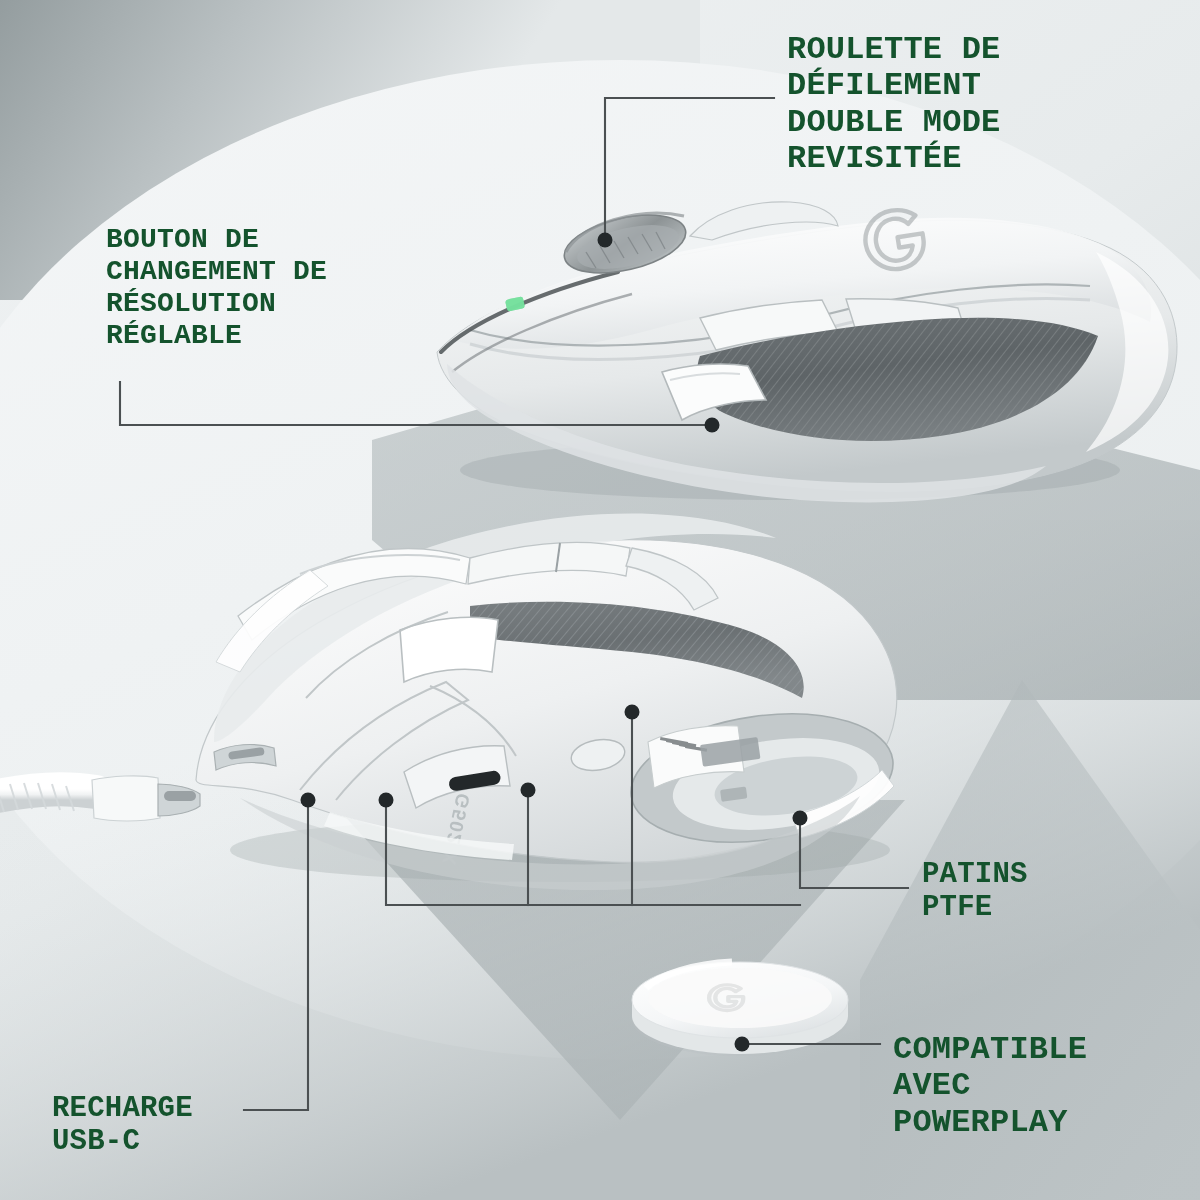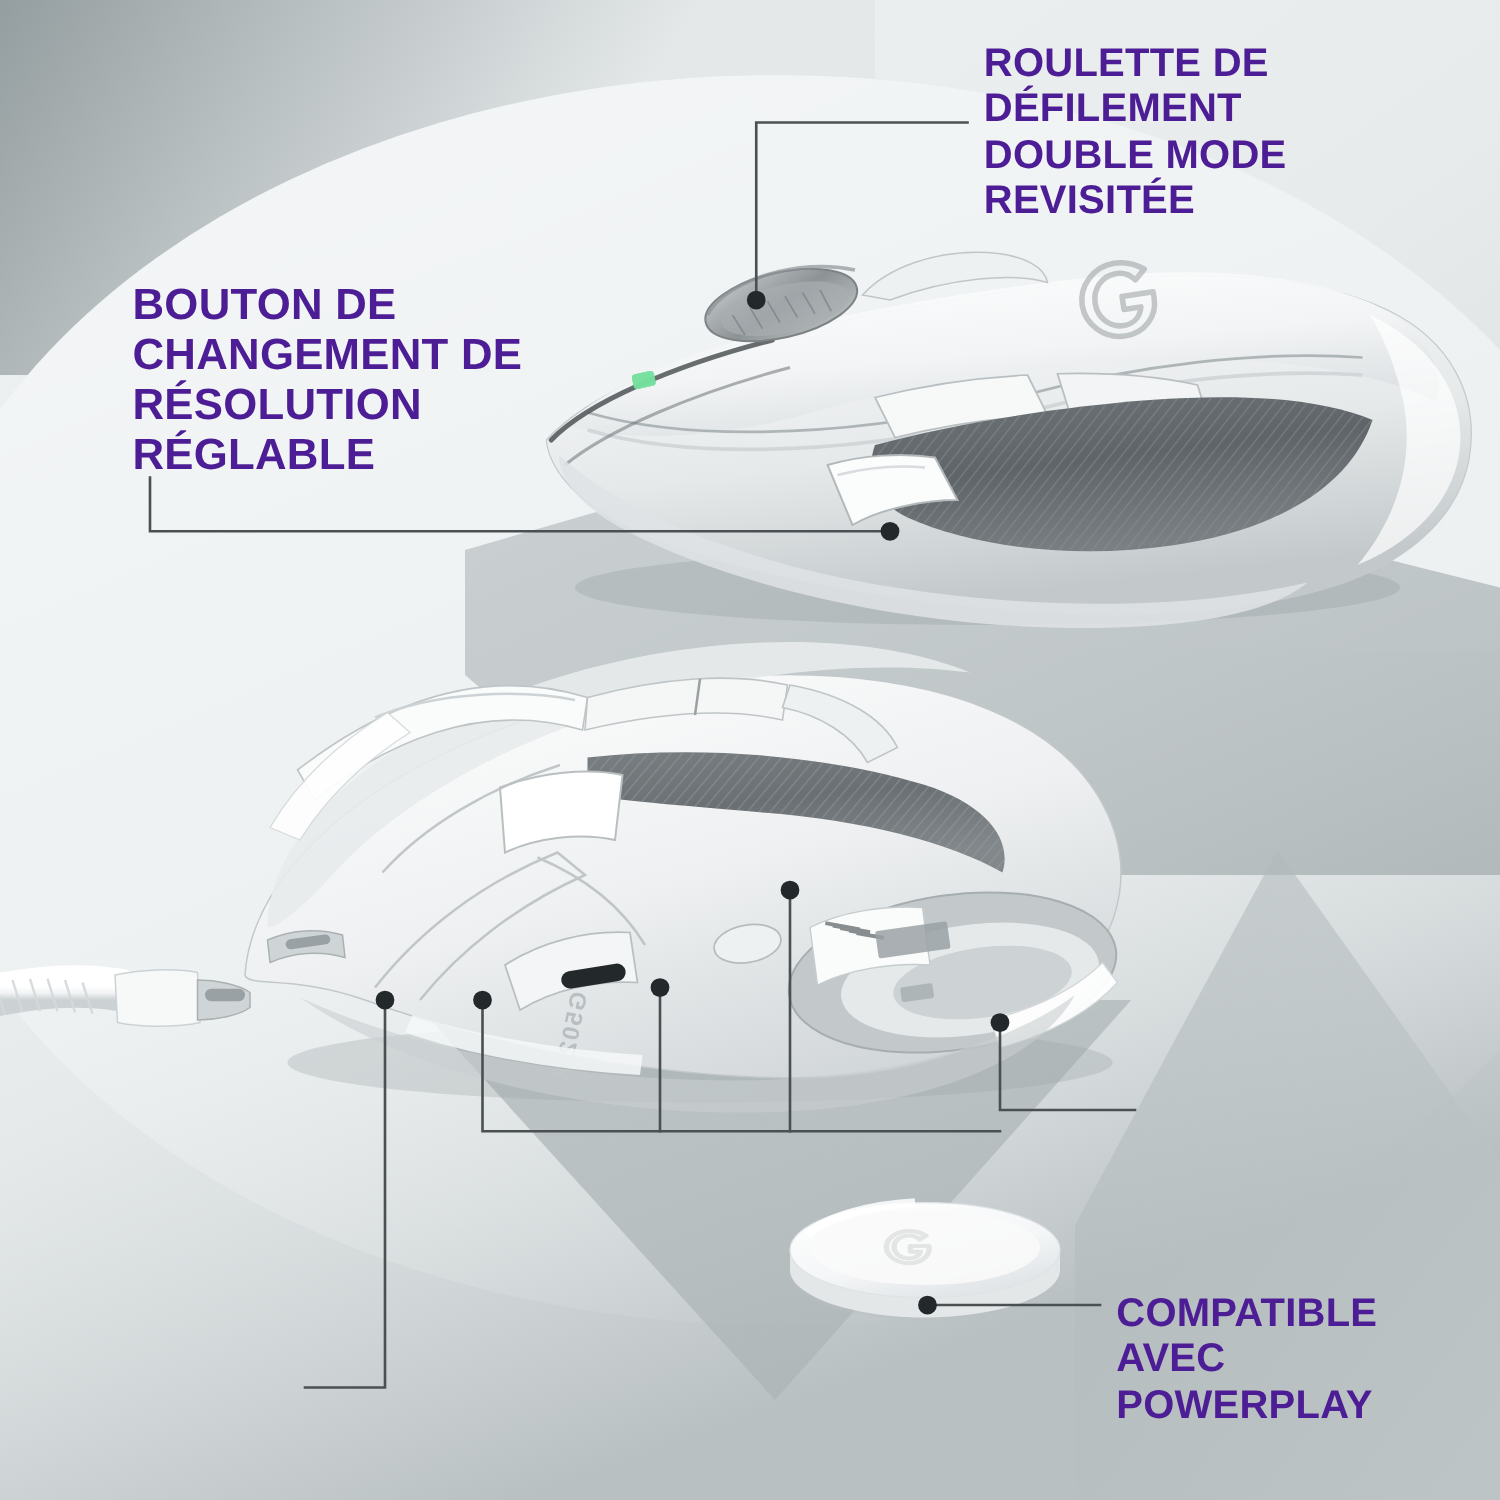--- a/index.html
+++ b/index.html
@@ -6,30 +6,30 @@
   html,body { width:1200px; height:1200px; overflow:hidden; }
   body {
     font-family:"Liberation Sans", sans-serif;
     background:#d7dcdd;
   }
   #stage { position:relative; width:1200px; height:1200px; overflow:hidden; }
   #stage svg.layer { position:absolute; left:0; top:0; width:1200px; height:1200px; }
 
   .label {
     position:absolute;
-    color:#4c1d95;
+    color:#14532d;
     font-weight:700;
     letter-spacing:0.2px;
     line-height:1.14;
     text-transform:uppercase;
     white-space:pre-line;
-    font-family:Liberation Sans, sans-serif;
+    font-family:Liberation Mono, monospace;
   }
   .lbl-scroll   { left:787px;  top:32px;   font-size:32px; }
-  .lbl-dpi      { left:106px;  top:224px;  font-size:35px; }
+  .lbl-dpi      { left:106px;  top:224px;  font-size:28px; }
   .lbl-ptfe     { left:922px;  top:858px;  font-size:29px; }
   .lbl-power    { left:893px;  top:1032px; font-size:32px; }
   .lbl-usb      { left:52px;   top:1092px; font-size:29px; }
 </style>
 </head>
 <body>
 
 <div id="stage">
 
   <svg class="layer" viewBox="0 0 1200 1200">
@@ -364,19 +364,23 @@
   <div class="label lbl-scroll">ROULETTE DE
 DÉFILEMENT
 DOUBLE MODE
 REVISITÉE</div>
 
   <div class="label lbl-dpi">BOUTON DE
 CHANGEMENT DE
 RÉSOLUTION
 RÉGLABLE</div>
 
+  <div class="label lbl-ptfe">PATINS
+PTFE</div>
 
   <div class="label lbl-power">COMPATIBLE
 AVEC
 POWERPLAY</div>
 
+  <div class="label lbl-usb">RECHARGE
+USB-C</div>
 
 </div>
 
 </body></html>

